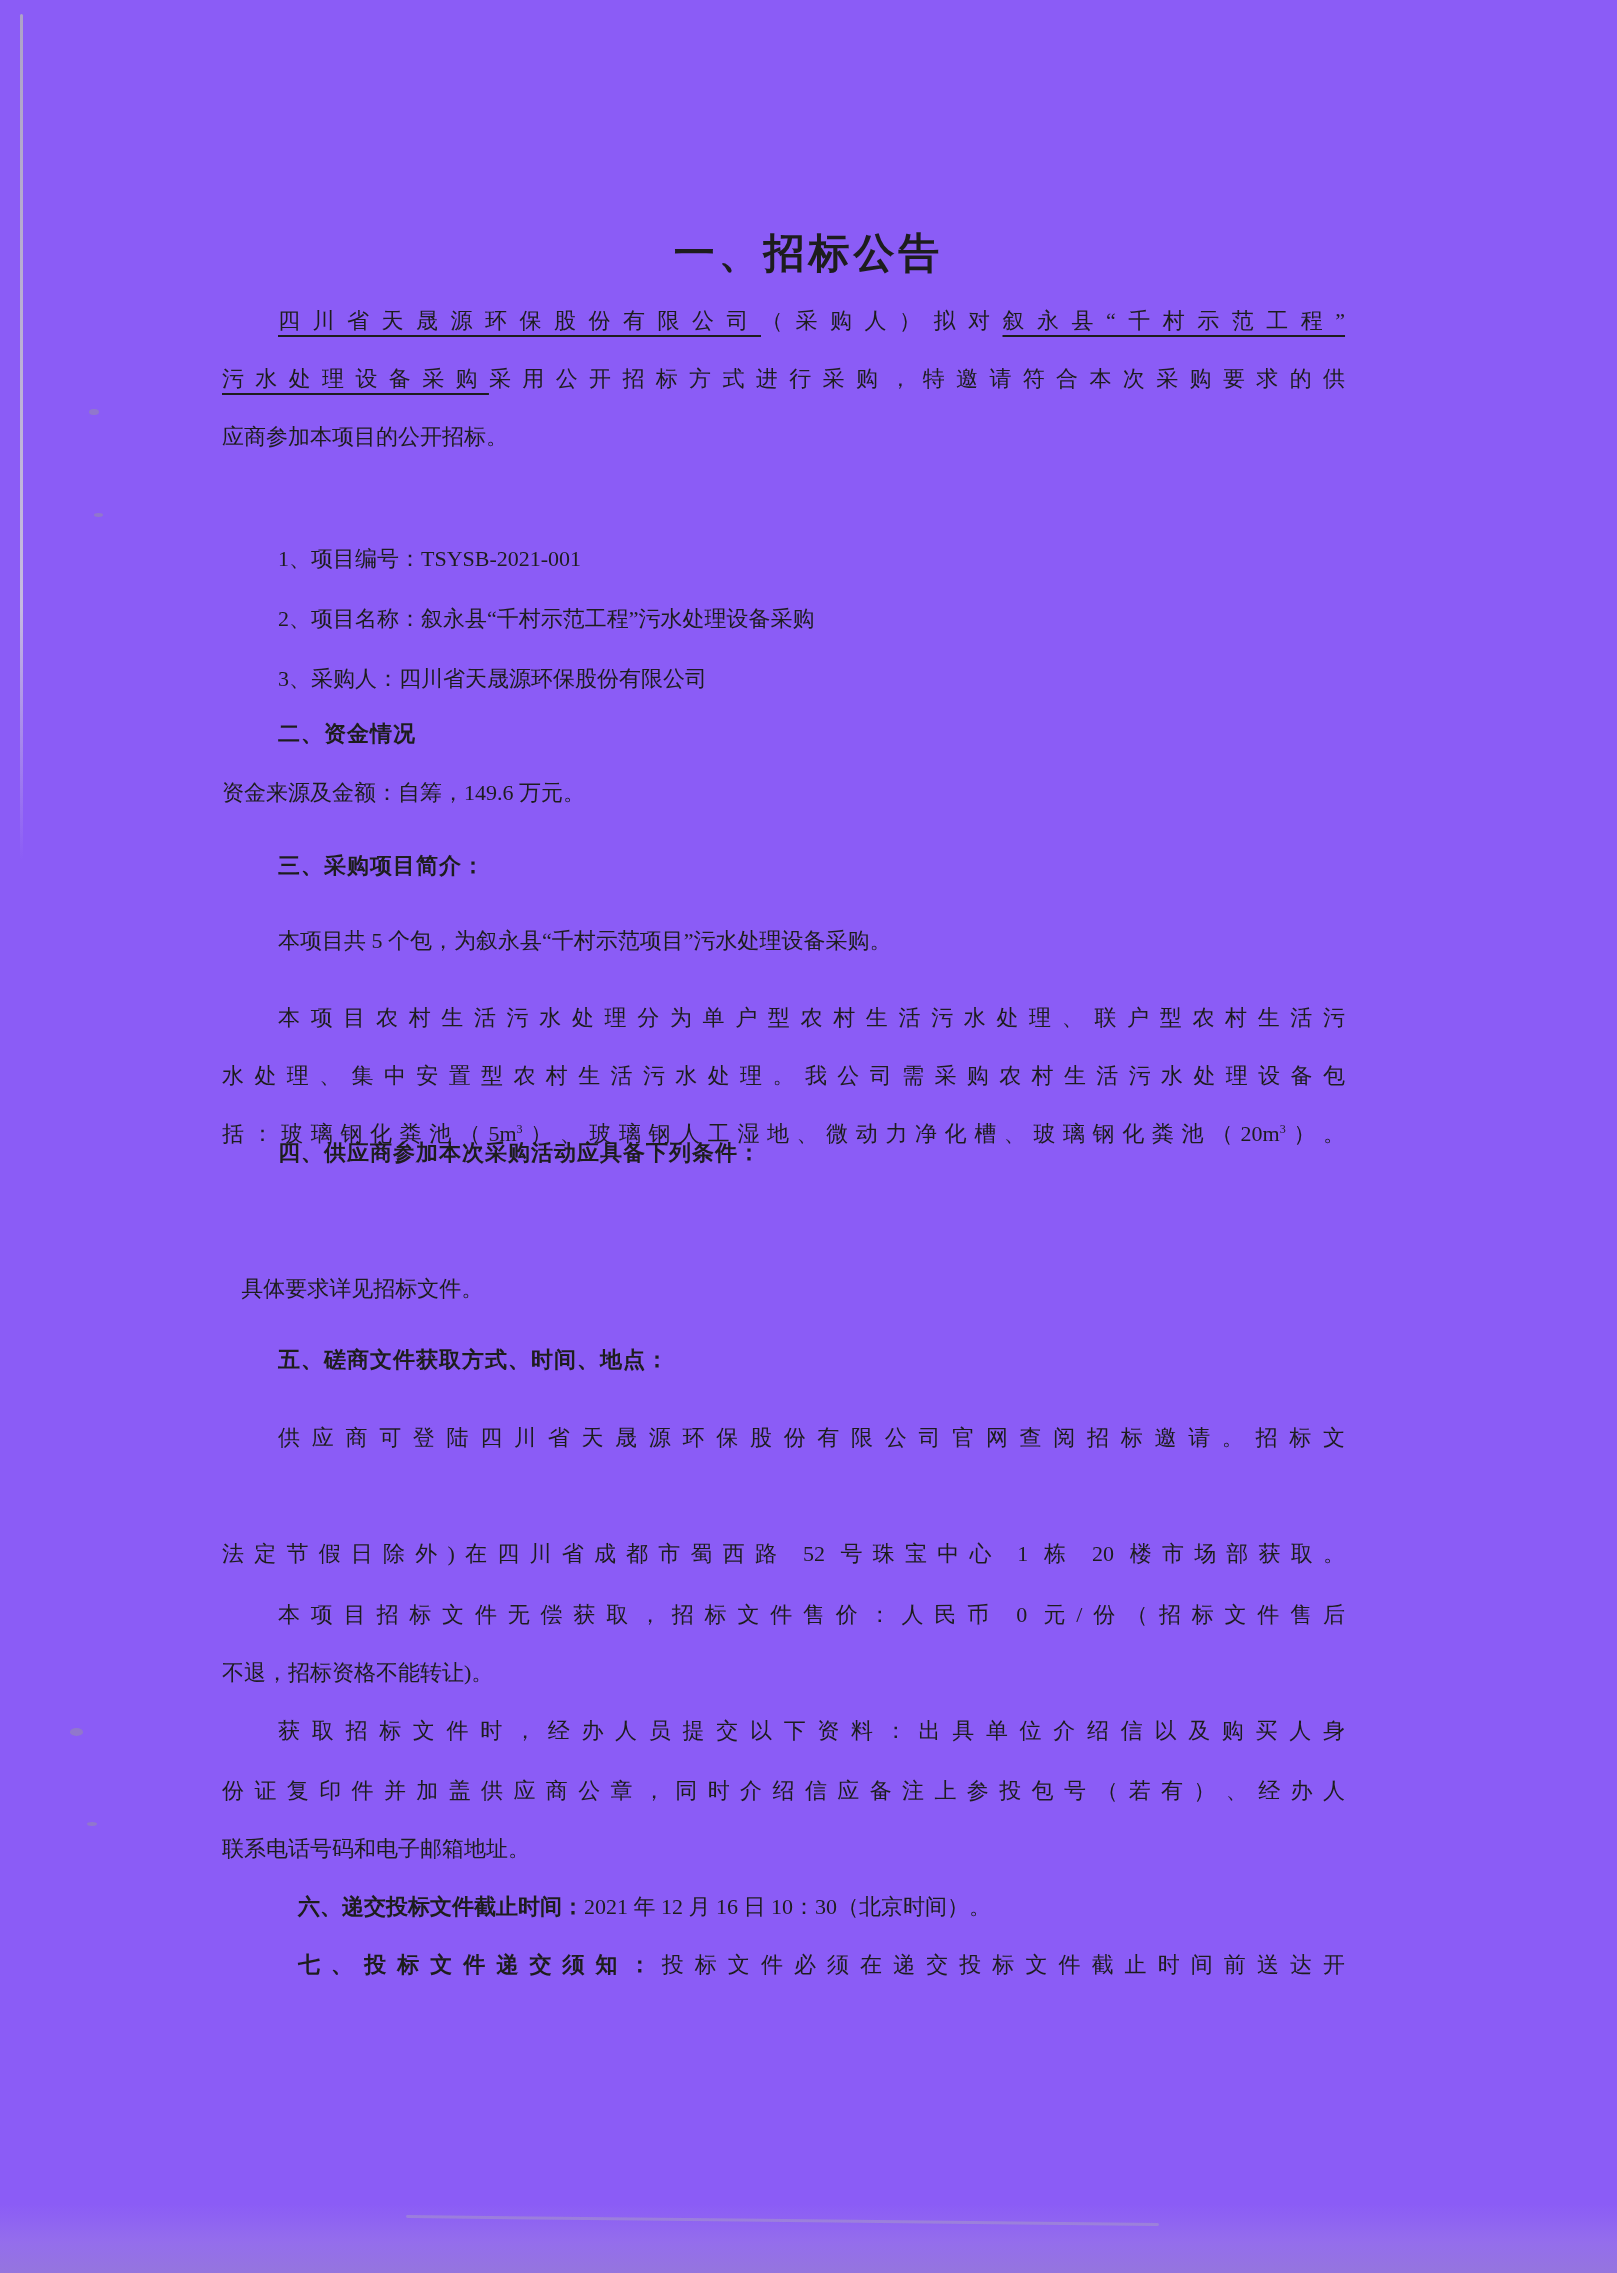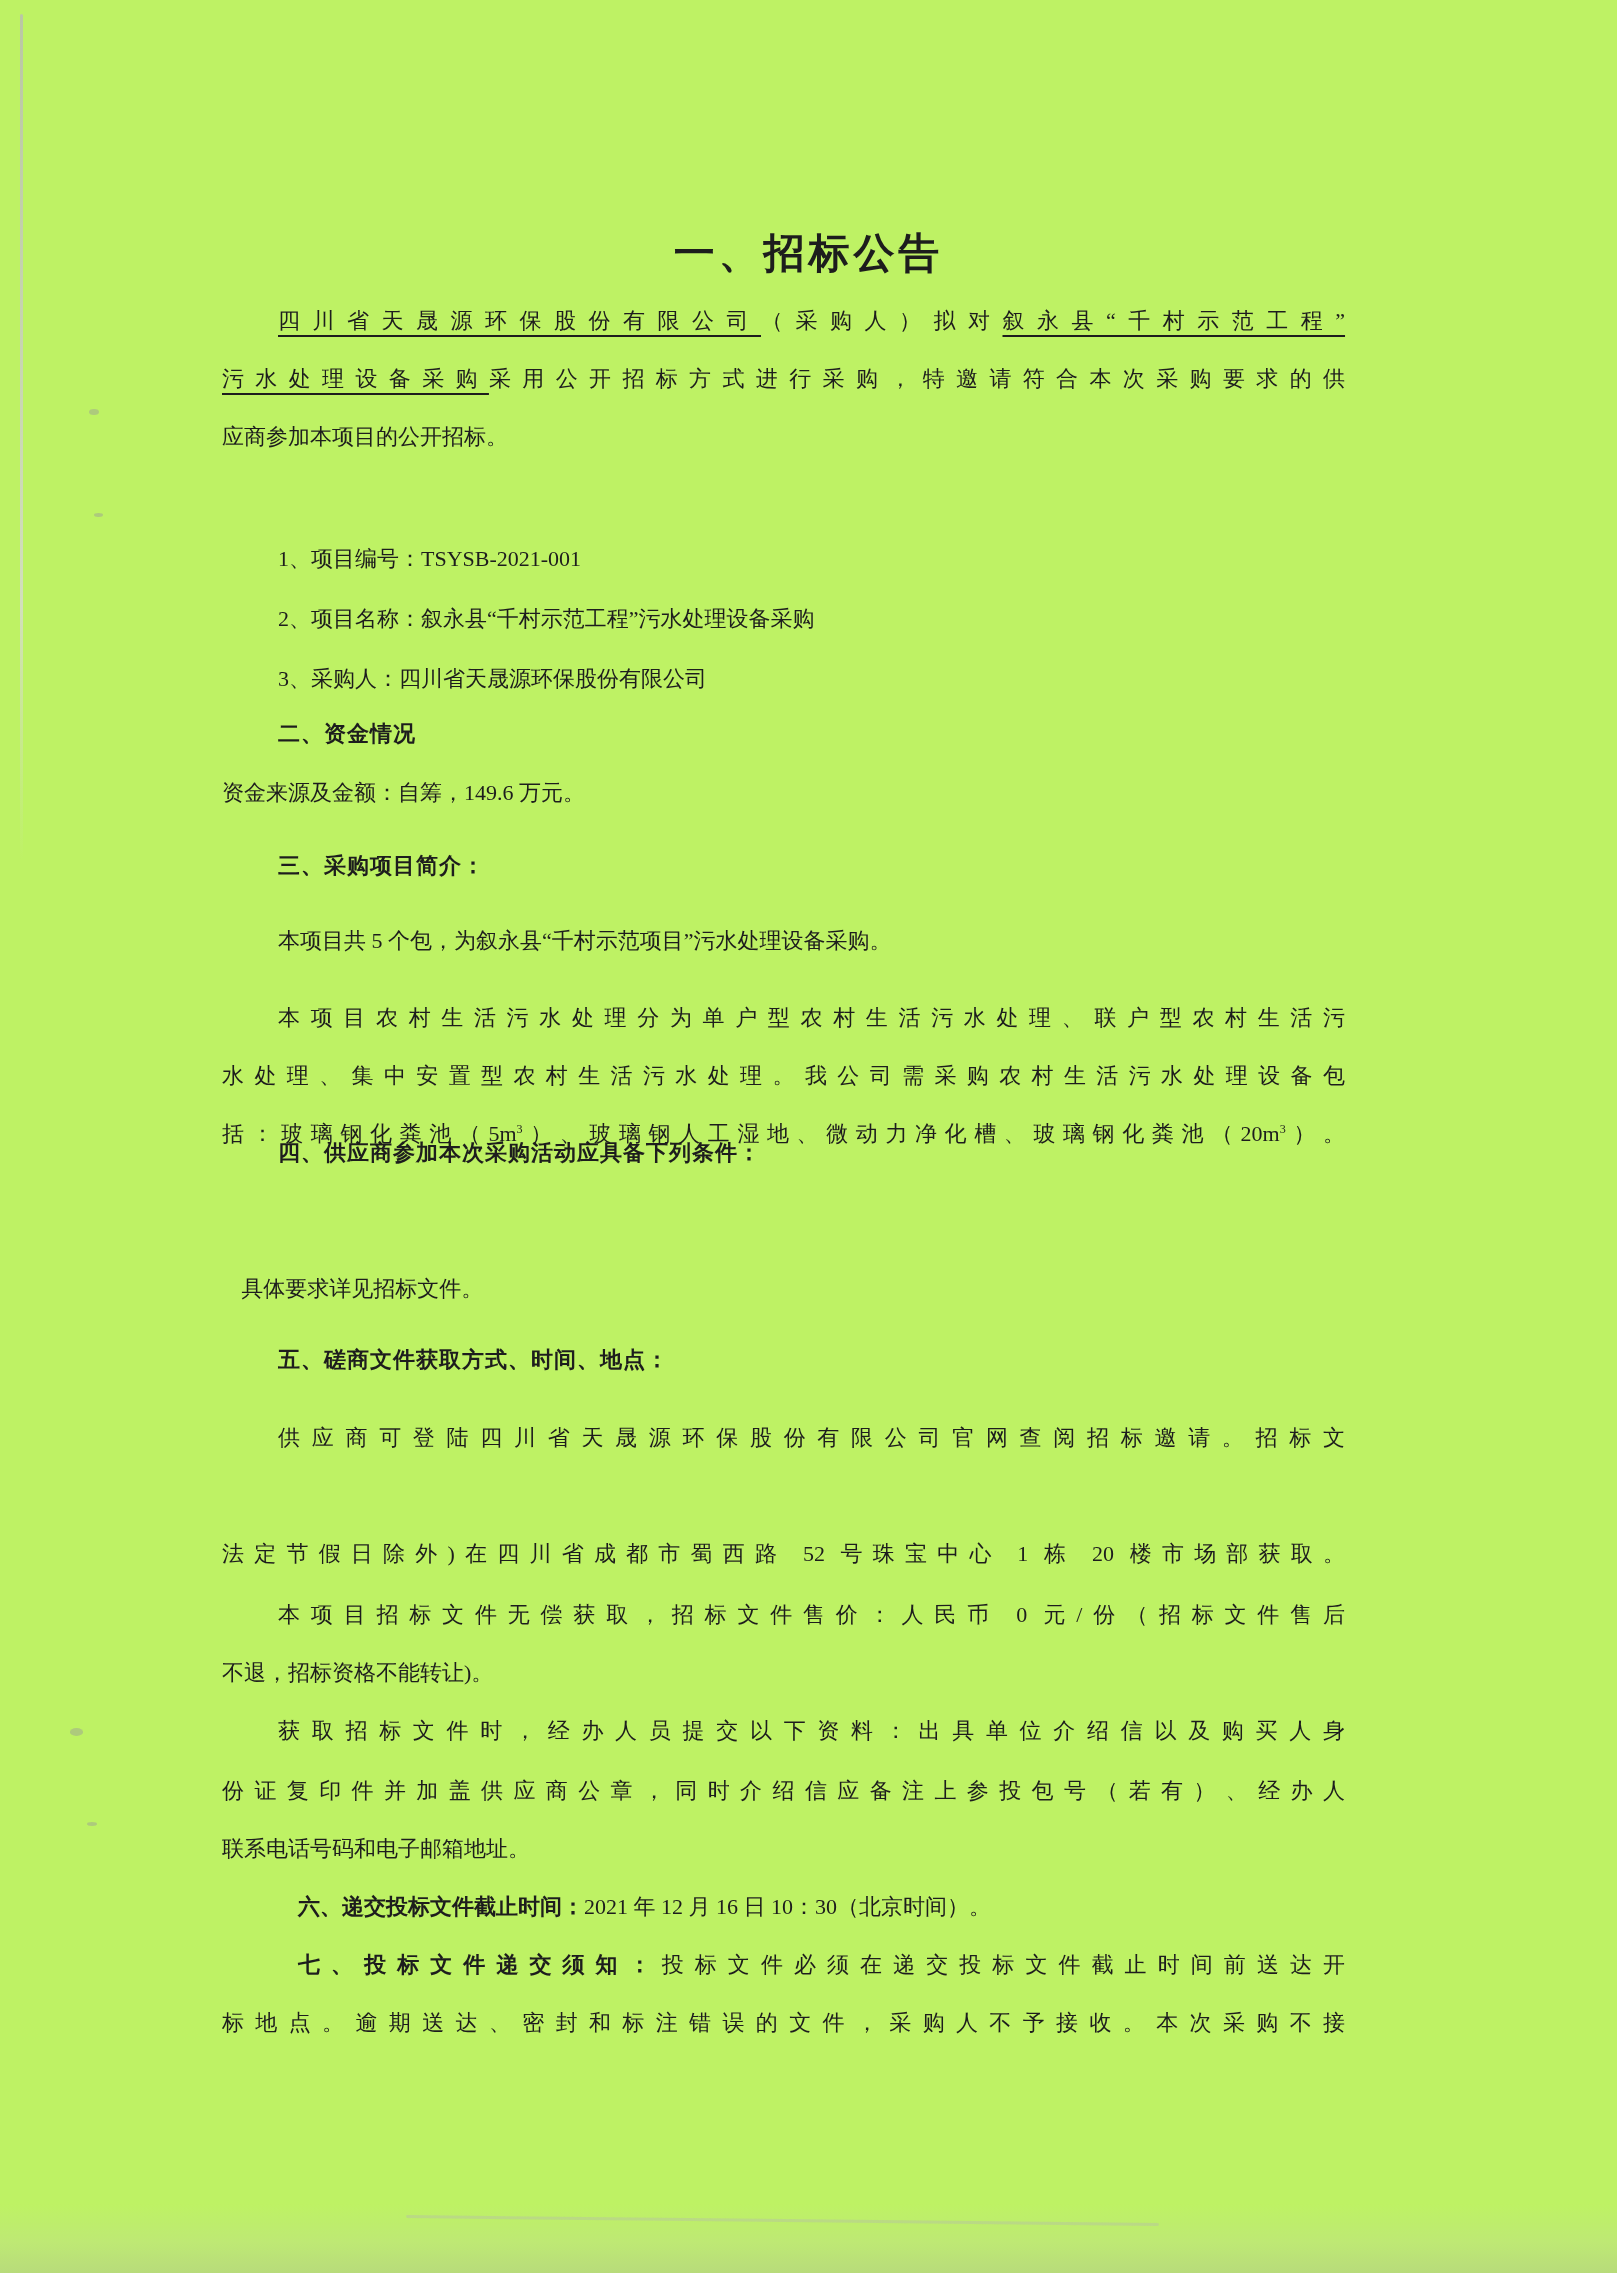--- a/index.html
+++ b/index.html
@@ -1,19 +1,19 @@
 <!DOCTYPE html>
 <html><head>
 <meta charset="utf-8">
 <style>
   html,body{margin:0;padding:0;background:#e8e8e8;}
   .page{
     position:relative;
     width:1617px;height:2274px;
-    background:#bef264;
+    background:#8b5cf6;
     overflow:hidden;
     font-family:"Liberation Serif","DejaVu Serif",serif;
     color:#1d1d1d;
   }
   .doc-title{
     position:absolute;top:226px;left:0;width:1617px;
     text-align:center;
     font-family:"Liberation Sans","DejaVu Sans",sans-serif;
     font-weight:bold;font-size:41px;letter-spacing:3.9px;
   }
@@ -119,16 +119,15 @@
   <div class="line just" style="top:1770px">份证复印件并加盖供应商公章，同时介绍信应备注上参投包号（若有）、经办人</div>
   <div class="line" style="top:1828px">联系电话号码和电子邮箱地址。</div>
 
   <div class="line ind" style="top:1886px">
     <span class="hd-inline">六、递交投标文件截止时间：</span><span>2021 年 12 月 16 日 10：30（北京时间）。</span>
   </div>
 
   <div class="line just ind" style="top:1944px">
     <span class="hd-inline">七、投标文件递交须知：</span><span>投标文件必须在递交投标文件截止时间前送达开</span>
   </div>
-  <div class="line just" style="top:2002px">标地点。逾期送达、密封和标注错误的文件，采购人不予接收。本次采购不接</div>
 
 </div>
 
 
 </body></html>

